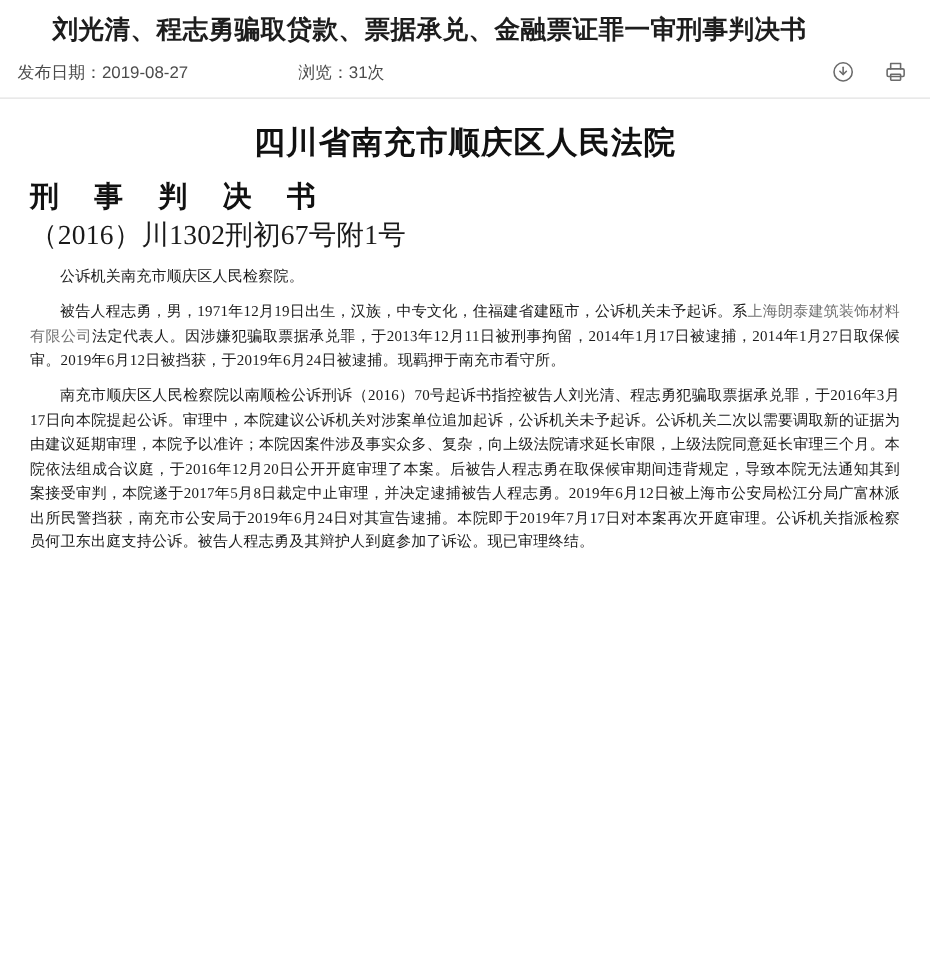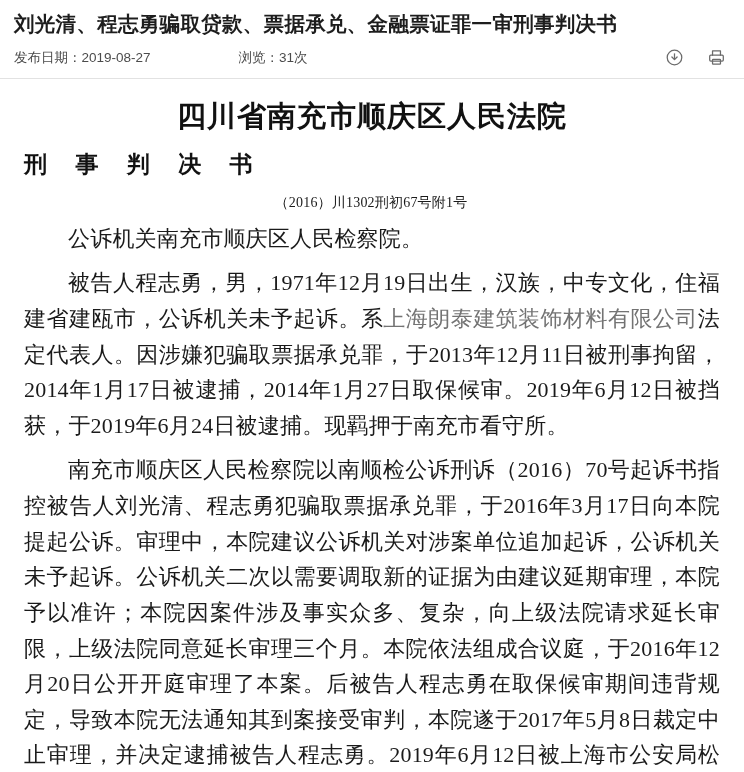--- a/index.html
+++ b/index.html
@@ -23,20 +23,21 @@
     position: relative;
   }
   .doc-title {
     font-family: "Liberation Sans", "DejaVu Sans", sans-serif;
     font-size: 20.5px;
     font-weight: bold;
     color: #1d1d1d;
     letter-spacing: 0.3px;
     padding: 10px 14px 0 14px;
     line-height: 1.35;
+    margin-left: 28px;
   }
   .meta-bar {
     display: flex;
     align-items: center;
     padding: 10px 18px 10px 14px;
     font-family: "Liberation Sans", "DejaVu Sans", sans-serif;
     font-size: 13.5px;
     color: #4b4b4b;
     border-bottom: 1px solid #e2e2e2;
     position: relative;
@@ -62,45 +63,44 @@
     justify-content: center;
     color: #6b6b6b;
   }
   .icon-btn svg { display: block; }
 
   .body-wrap {
     padding: 0 24px;
   }
   .court-name {
     text-align: center;
-    font-size: 29px;
+    font-size: 25px;
     font-weight: bold;
     letter-spacing: 1px;
     margin-top: 18px;
     font-family: "Liberation Sans", "DejaVu Sans", sans-serif;
     color: #111;
   }
   .doc-type {
     text-align: left;
     font-size: 23px;
     font-weight: bold;
     letter-spacing: 11px;
     margin-top: 12px;
     font-family: "Liberation Sans", "DejaVu Sans", sans-serif;
     color: #111;
   }
   .case-no {
-    text-align: center;
-    font-size: 14px;
-    margin-top: 14px;
+    text-align: left;
+    font-size: 22px;
     padding-right: 2px;
     letter-spacing: 0.2px;
   }
   p.para {
-    font-size: 22px;
+    font-size: 12px;
     line-height: 1.62;
     margin: 9px 0 0 0;
     text-indent: 2em;
     text-align: justify;
     letter-spacing: 0.2px;
   }
   .hl {
     color: #737373;
   }
 </style>

